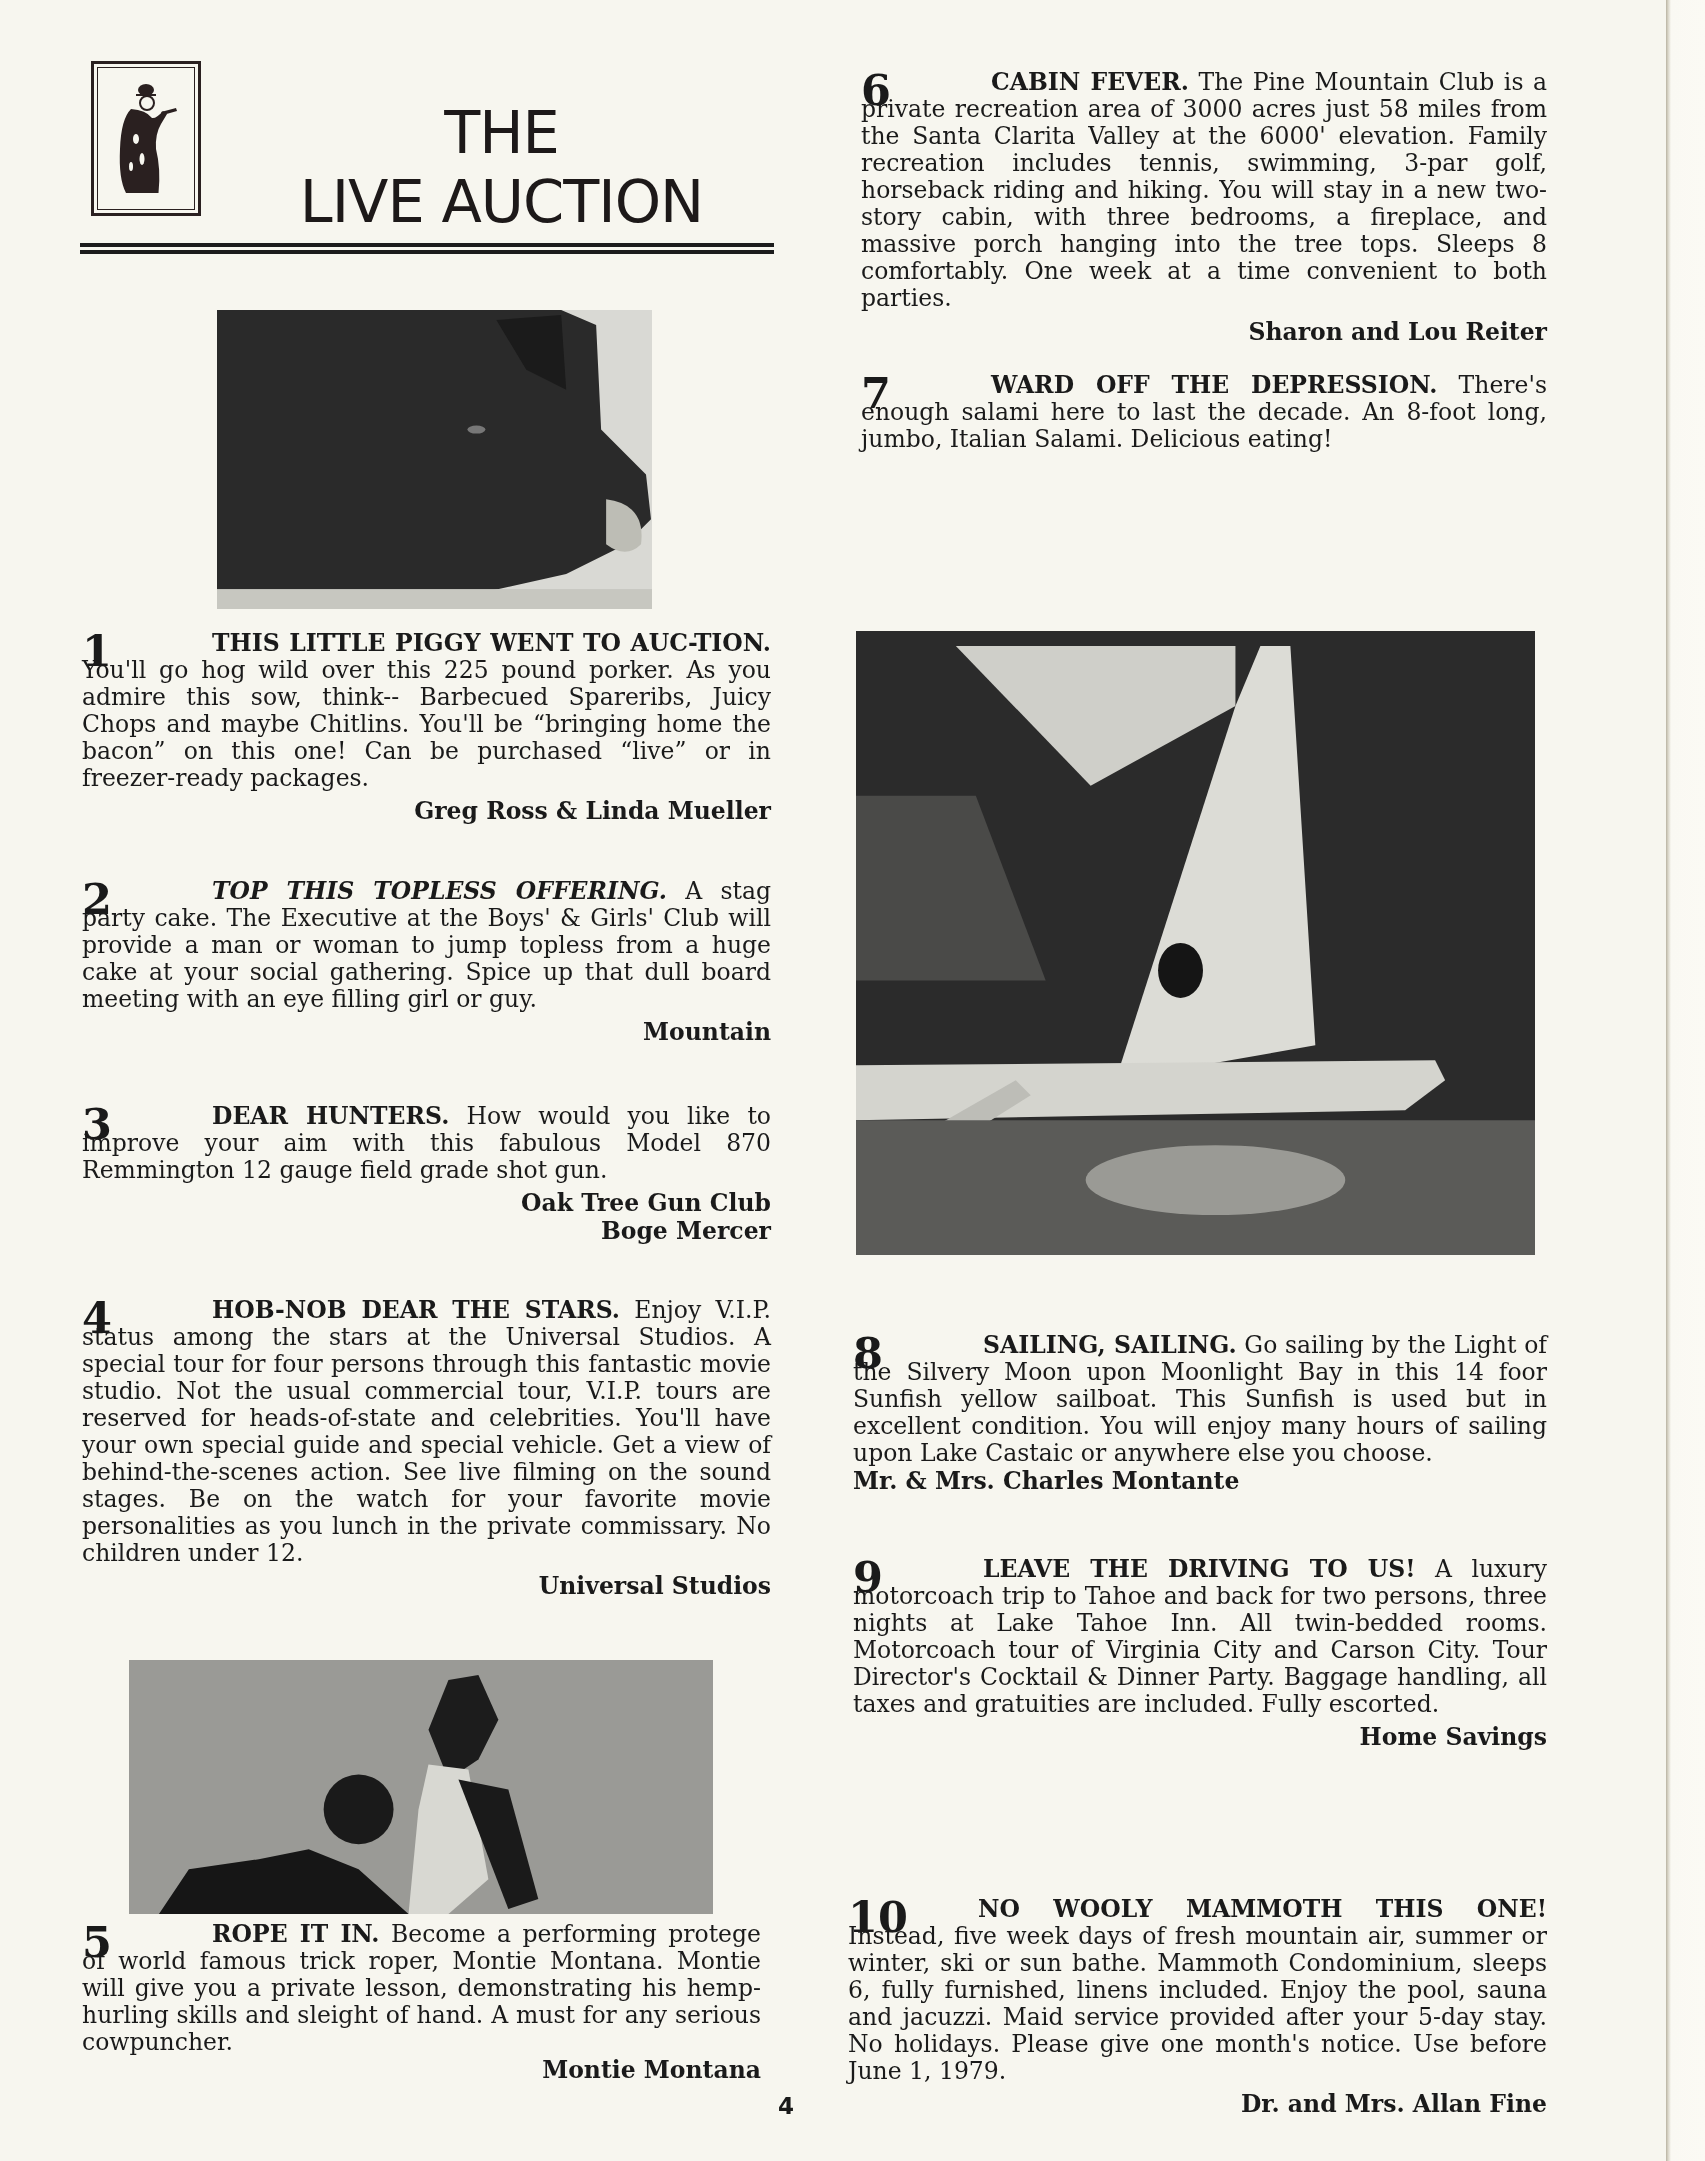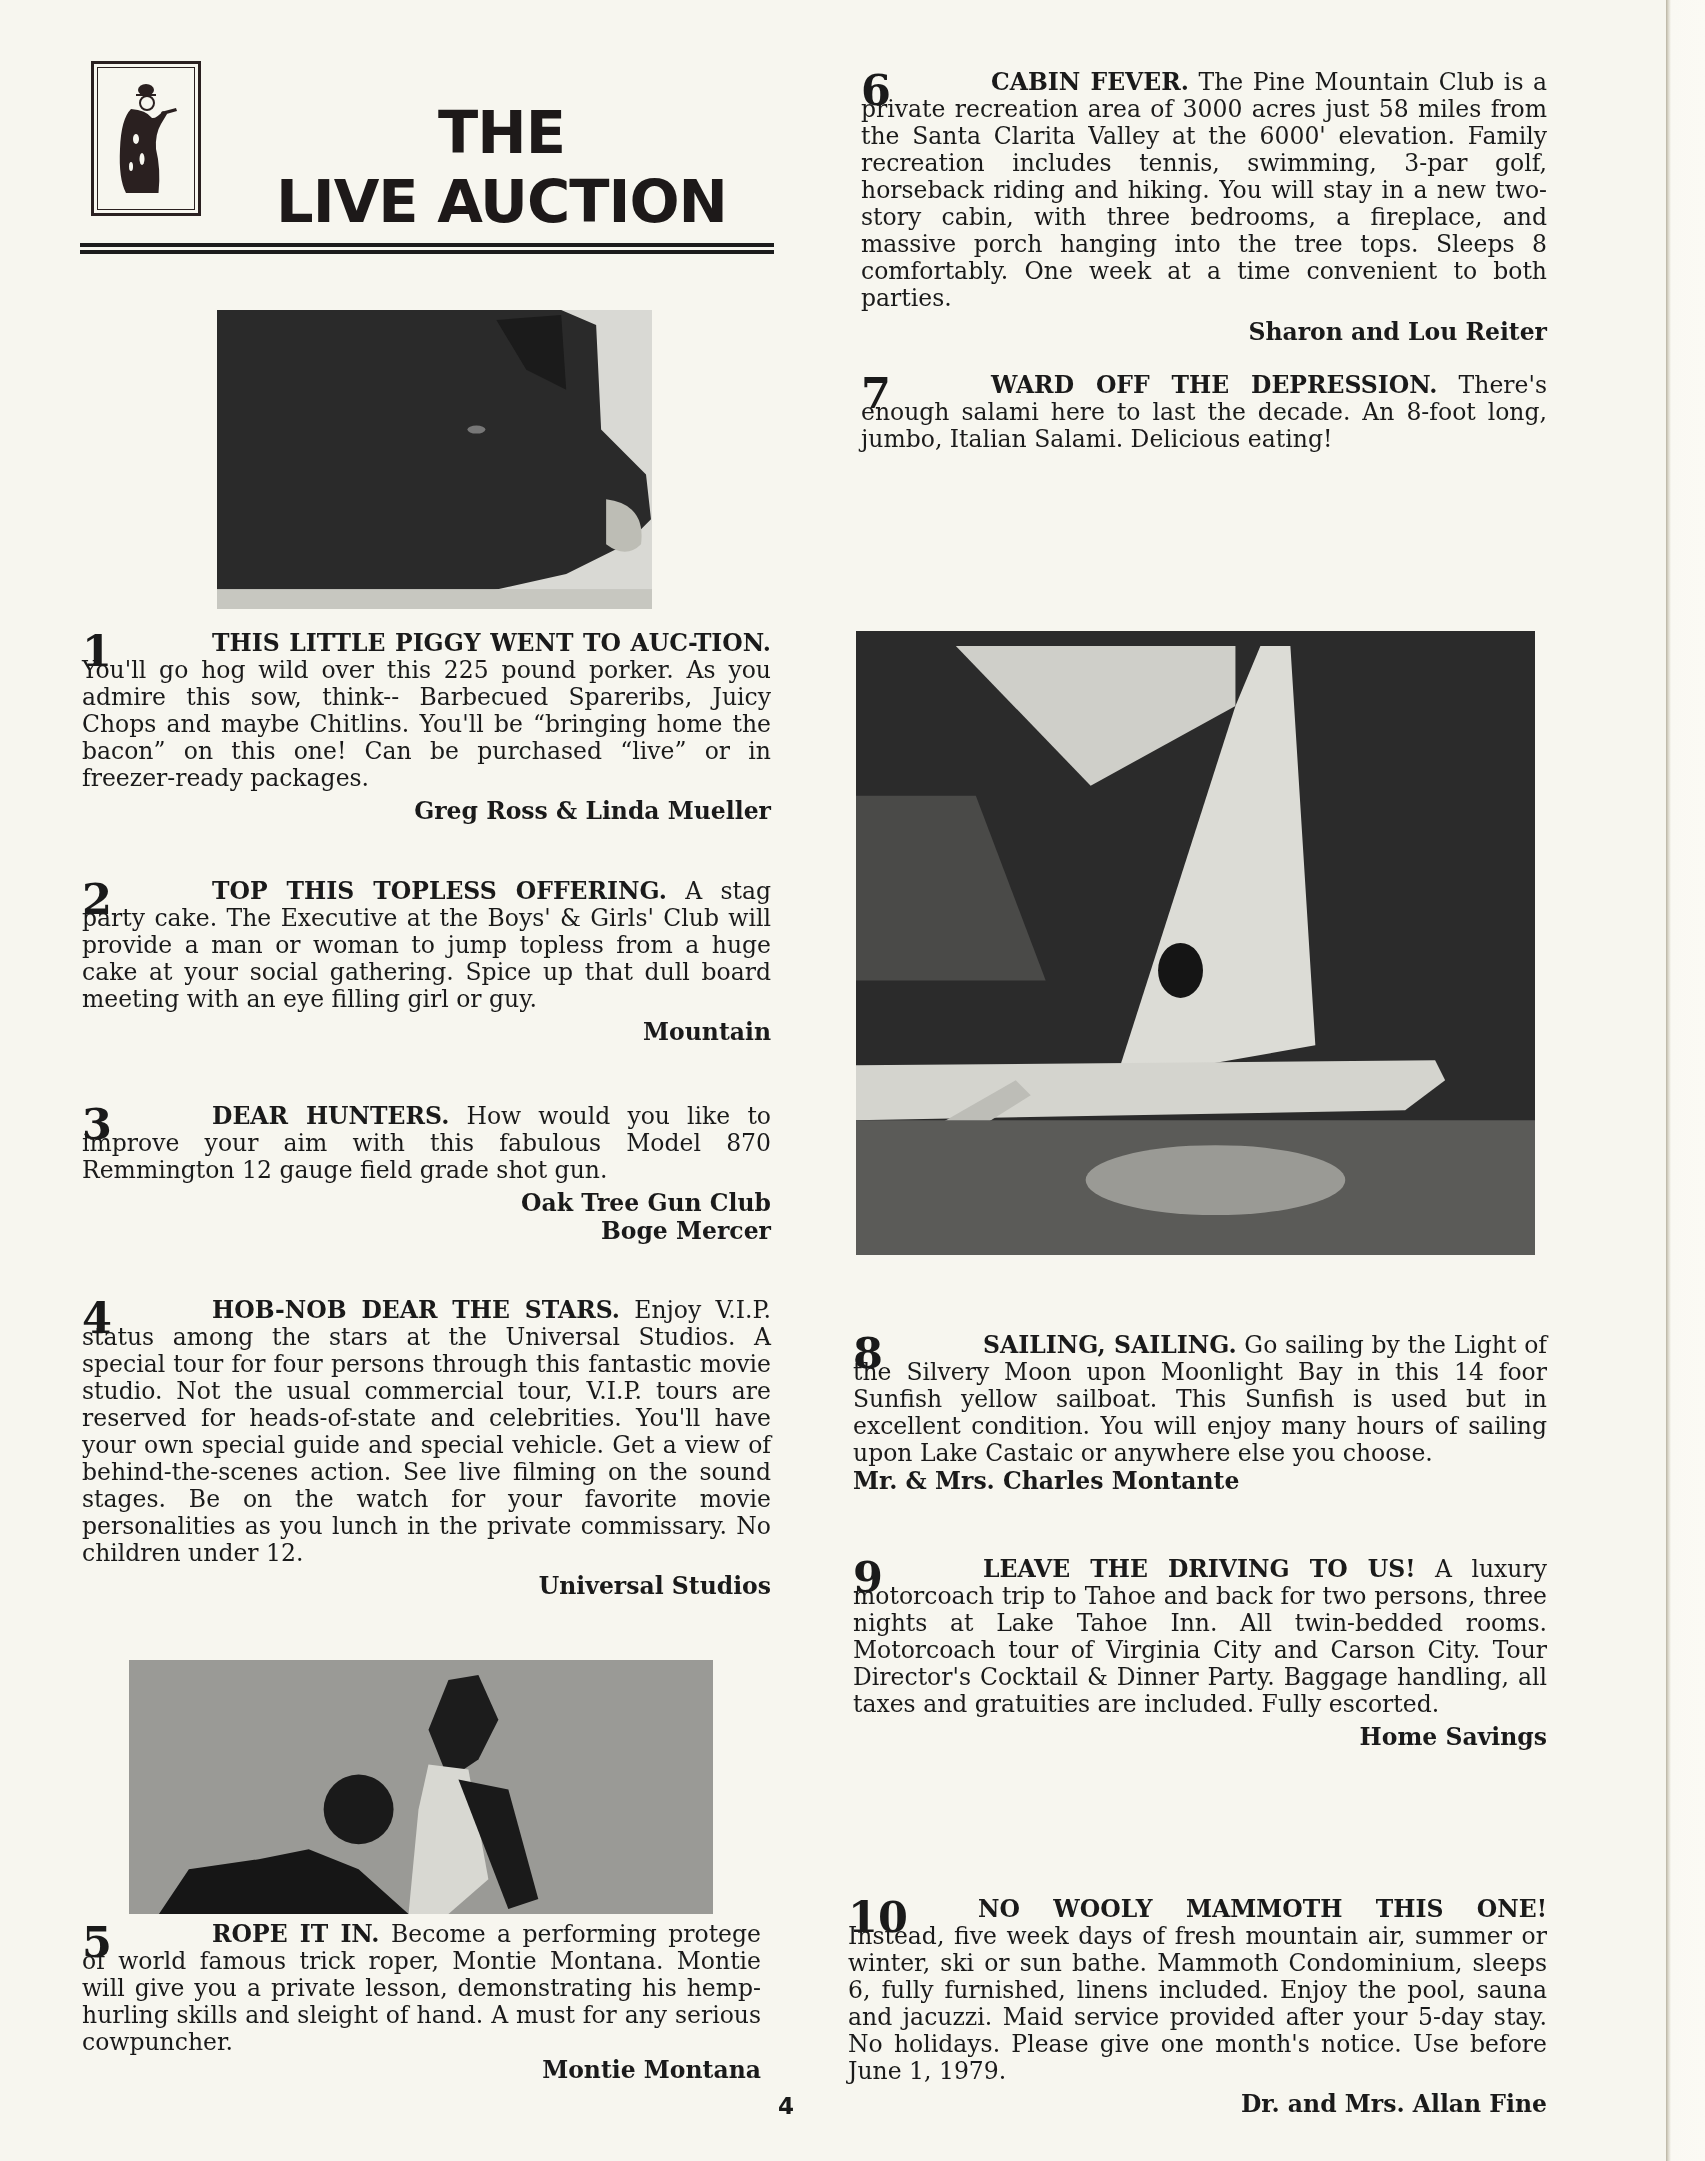--- a/index.html
+++ b/index.html
@@ -20,21 +20,21 @@
     position: absolute; left: 91px; top: 61px; width: 110px; height: 155px;
     border: 3px solid #2a2020; box-sizing: border-box;
     outline: 1px solid #2a2020; outline-offset: -7px;
     display: flex; align-items: center; justify-content: center;
   }
   .logo-box svg { width: 70px; height: 120px; }
   .title {
     position: absolute; left: 272px; top: 98px; width: 459px;
     text-align: center;
     font-family: "DejaVu Sans", "Liberation Sans", sans-serif;
-    font-weight: bold; font-size: 59px; line-height: 69px;
+    font-weight: normal; font-size: 59px; line-height: 69px;
     letter-spacing: -1px;
     color: #1d1919;
   }
   .rule {
     position: absolute; left: 80px; width: 694px; height: 4px; background: #1c1c1c;
   }
   
   .photo { position: absolute; overflow: hidden; }
   .photo svg { display: block; width: 100%; height: 100%; }
   
@@ -102,21 +102,21 @@
   <div class="body">
     <span class="first-lines" style="display: inline; padding-left: 130px;"><span class="headline">THIS LITTLE PIGGY WENT TO AUC-TION.</span></span> 
     <span>You'll go hog wild over this 225 pound porker. As you admire this sow, think-- Barbecued Spareribs, Juicy Chops and maybe Chitlins. You'll be “bringing home the bacon” on this one! Can be purchased “live” or in freezer-ready packages.</span>
   </div>
   <div class="donor">Greg Ross &amp; Linda Mueller</div>
 </div>
 
 <div class="item" style="left:82px; top:878px; width:689px;">
   <div class="num">2</div>
   <div class="body">
-    <span class="first-lines" style="display: inline; padding-left: 130px;"><span class="headline">TOP THIS TOPLESS OFFERING.</span></span> 
+    <span class="first-lines" style="display: inline; padding-left: 130px; font-style: italic;"><span class="headline">TOP THIS TOPLESS OFFERING.</span></span> 
     <span>A stag party cake. The Executive at the Boys' &amp; Girls' Club will provide a man or woman to jump topless from a huge cake at your social gathering. Spice up that dull board meeting with an eye filling girl or guy.</span>
   </div>
   <div class="donor">Mountain</div>
 </div>
 
 <div class="item" style="left:82px; top:1103px; width:689px;">
   <div class="num">3</div>
   <div class="body">
     <span class="first-lines" style="display: inline; padding-left: 130px;"><span class="headline">DEAR HUNTERS.</span></span> 
     <span>How would you like to improve your aim with this fabulous Model 870 Remmington 12 gauge field grade shot gun.</span>

